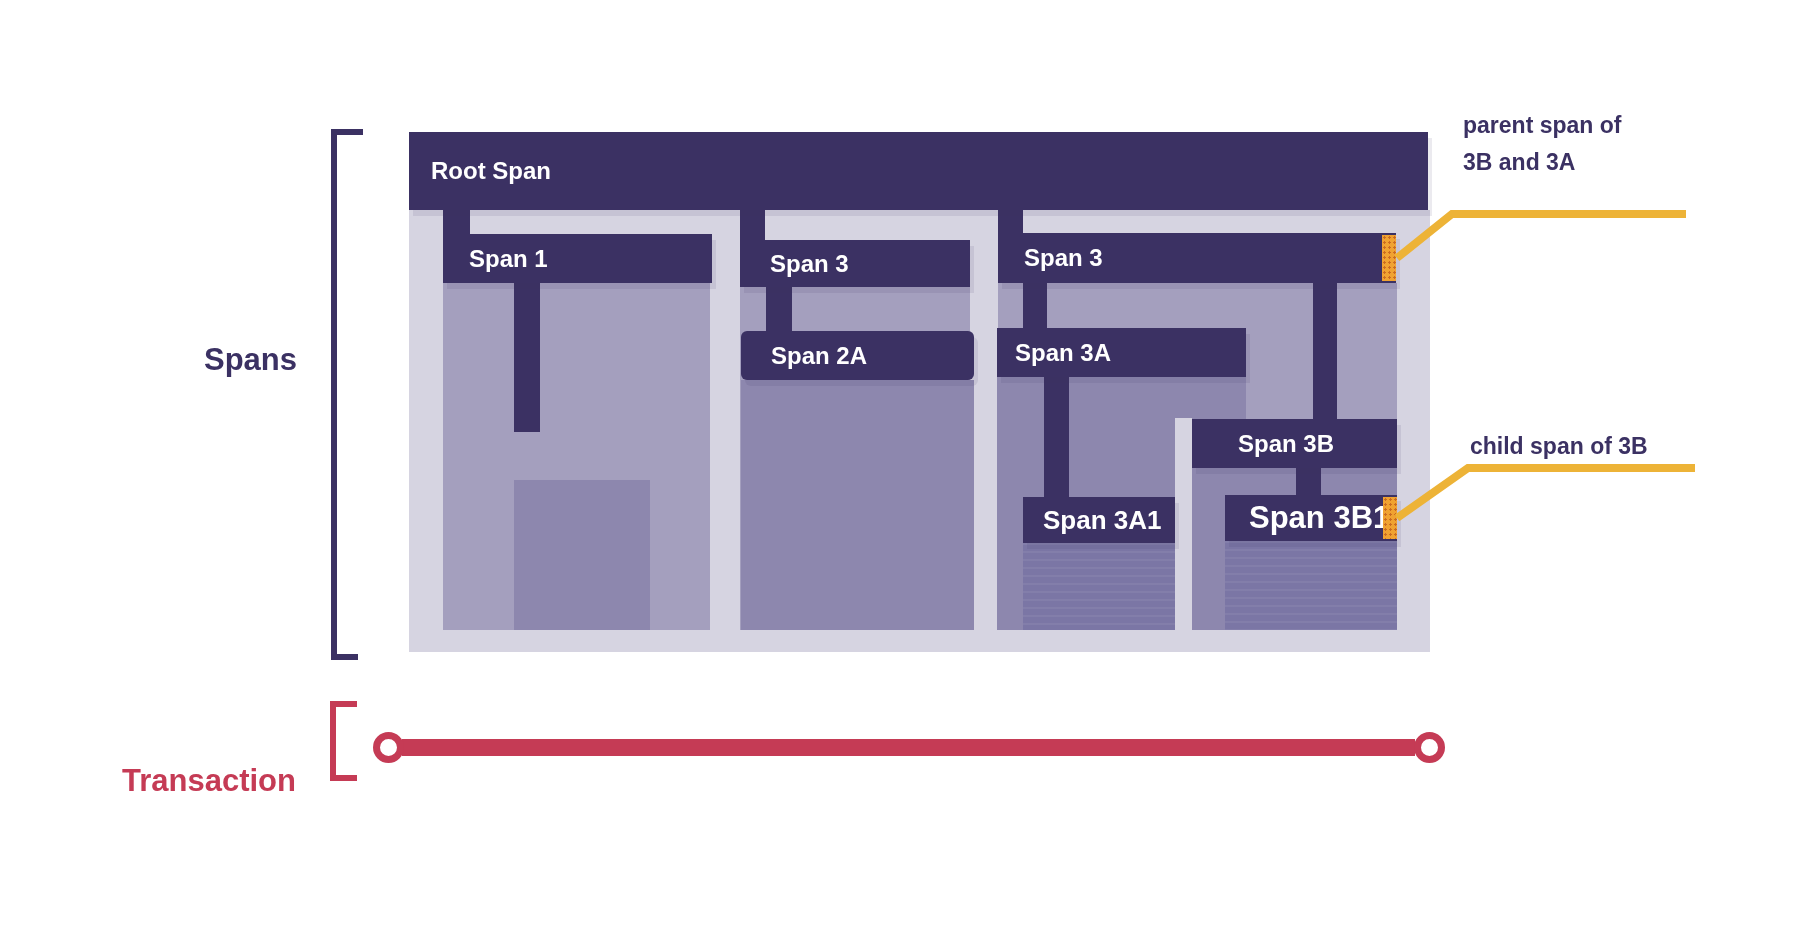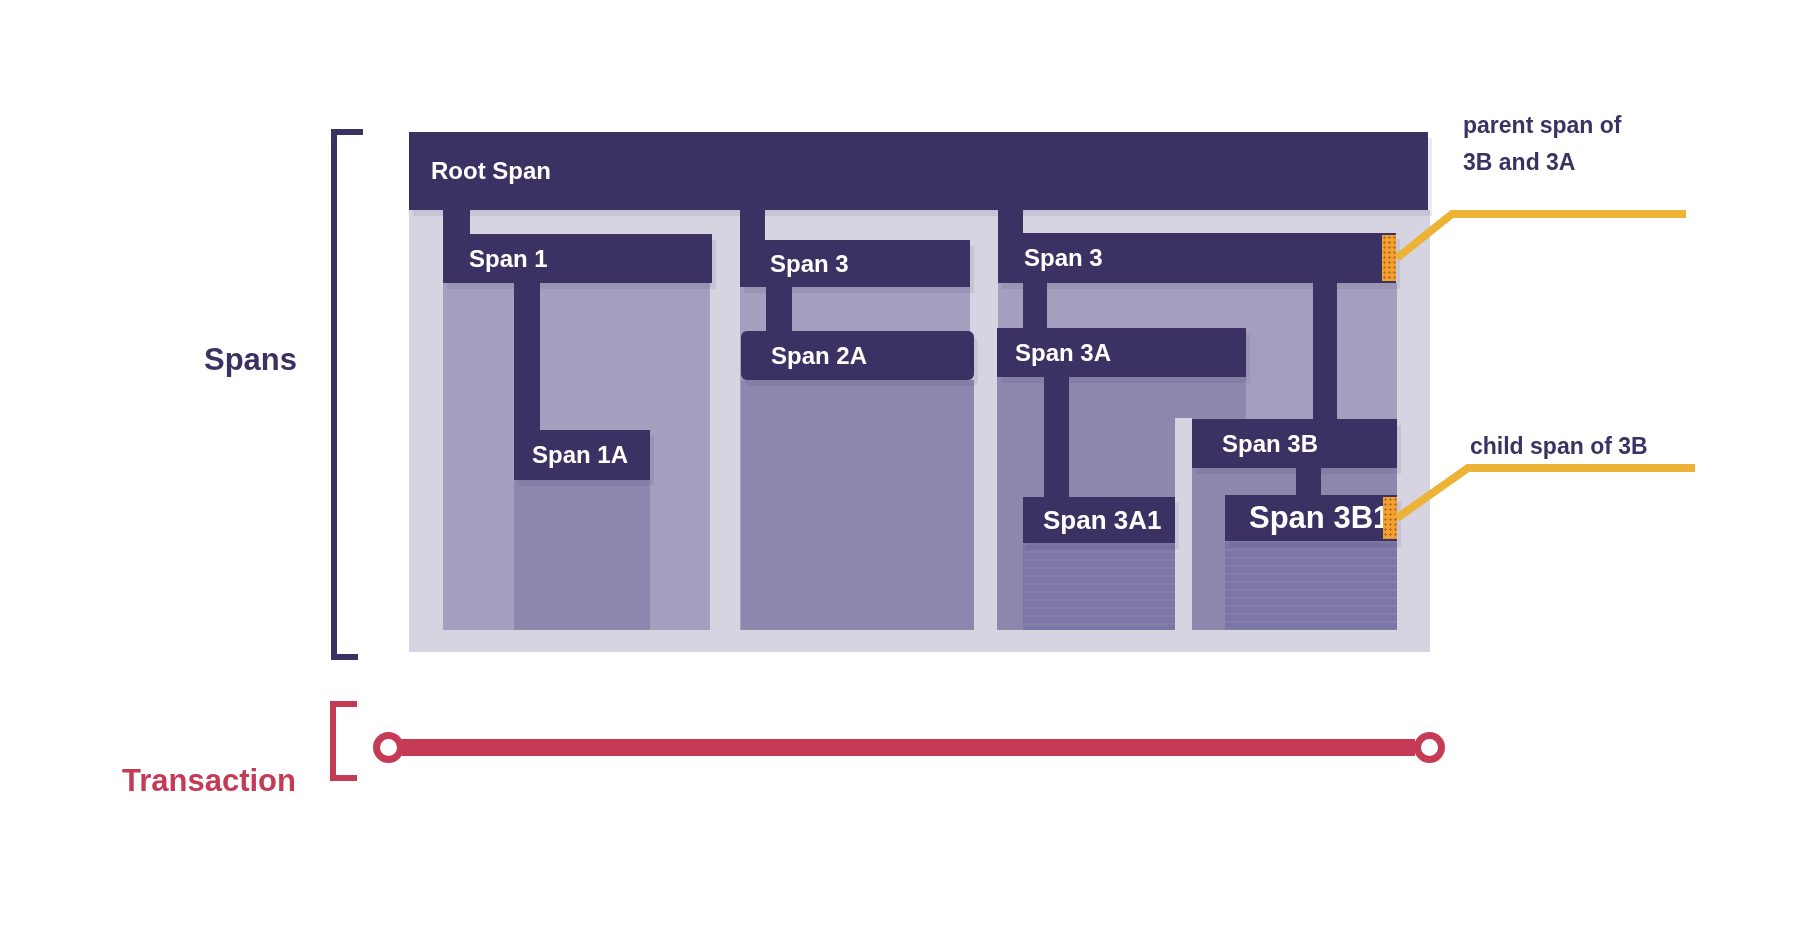--- a/index.html
+++ b/index.html
@@ -99,40 +99,37 @@
   <div class="abs conn" style="left:1313px;top:283px;width:24px;height:138px;"></div>
   <div class="abs conn" style="left:1044px;top:377px;width:25px;height:122px;"></div>
   <div class="abs conn" style="left:1296px;top:468px;width:25px;height:29px;"></div>
 
   <div class="abs bar root" style="left:409px;top:132px;width:1019px;height:78px;">
     <span>Root Span</span>
   </div>
   <div class="abs bar" style="left:443px;top:234px;width:269px;height:49px;">
     <span>Span 1</span>
   </div>
-  <div class="abs bar" style="left:514px;top:430px;width:136px;height:50px;padding-left:18px;">
-    <span>Span 1A</span>
-  </div>
   <div class="abs bar" style="left:740px;top:240px;width:230px;height:47px;padding-left:30px;">
     <span>Span 3</span>
   </div>
   <div class="abs bar" style="left:741px;top:331px;width:233px;height:49px;padding-left:30px;border-radius:6px;">
     <span>Span 2A</span>
   </div>
   <div class="abs bar" style="left:998px;top:233px;width:398px;height:50px;">
     <span>Span 3</span>
     <span class="marker"></span>
   </div>
   <div class="abs bar" style="left:997px;top:328px;width:249px;height:49px;padding-left:18px;">
     <span>Span 3A</span>
   </div>
   <div class="abs bar" style="left:1023px;top:497px;width:152px;height:46px;padding-left:20px;font-size:26px;">
     <span>Span 3A1</span>
   </div>
-  <div class="abs bar" style="left:1192px;top:419px;width:205px;height:49px;padding-left:30px;">
+  <div class="abs bar" style="left:1192px;top:419px;width:205px;height:49px;padding-left:46px;">
     <span>Span 3B</span>
   </div>
   <div class="abs bar" style="left:1225px;top:495px;width:172px;height:46px;padding-left:24px;font-size:31px;">
     <span>Span 3B1</span>
     <span class="marker"></span>
   </div>
 
   <svg class="callouts" width="1801" height="927" viewBox="0 0 1801 927">
     <polyline points="1397,258 1452,214 1686,214" fill="none" style="stroke:var(--c-callout-yellow,#edb337)" stroke-width="8"></polyline>
     <polyline points="1397,518 1468,468 1695,468" fill="none" style="stroke:var(--c-callout-yellow,#edb337)" stroke-width="8"></polyline>

